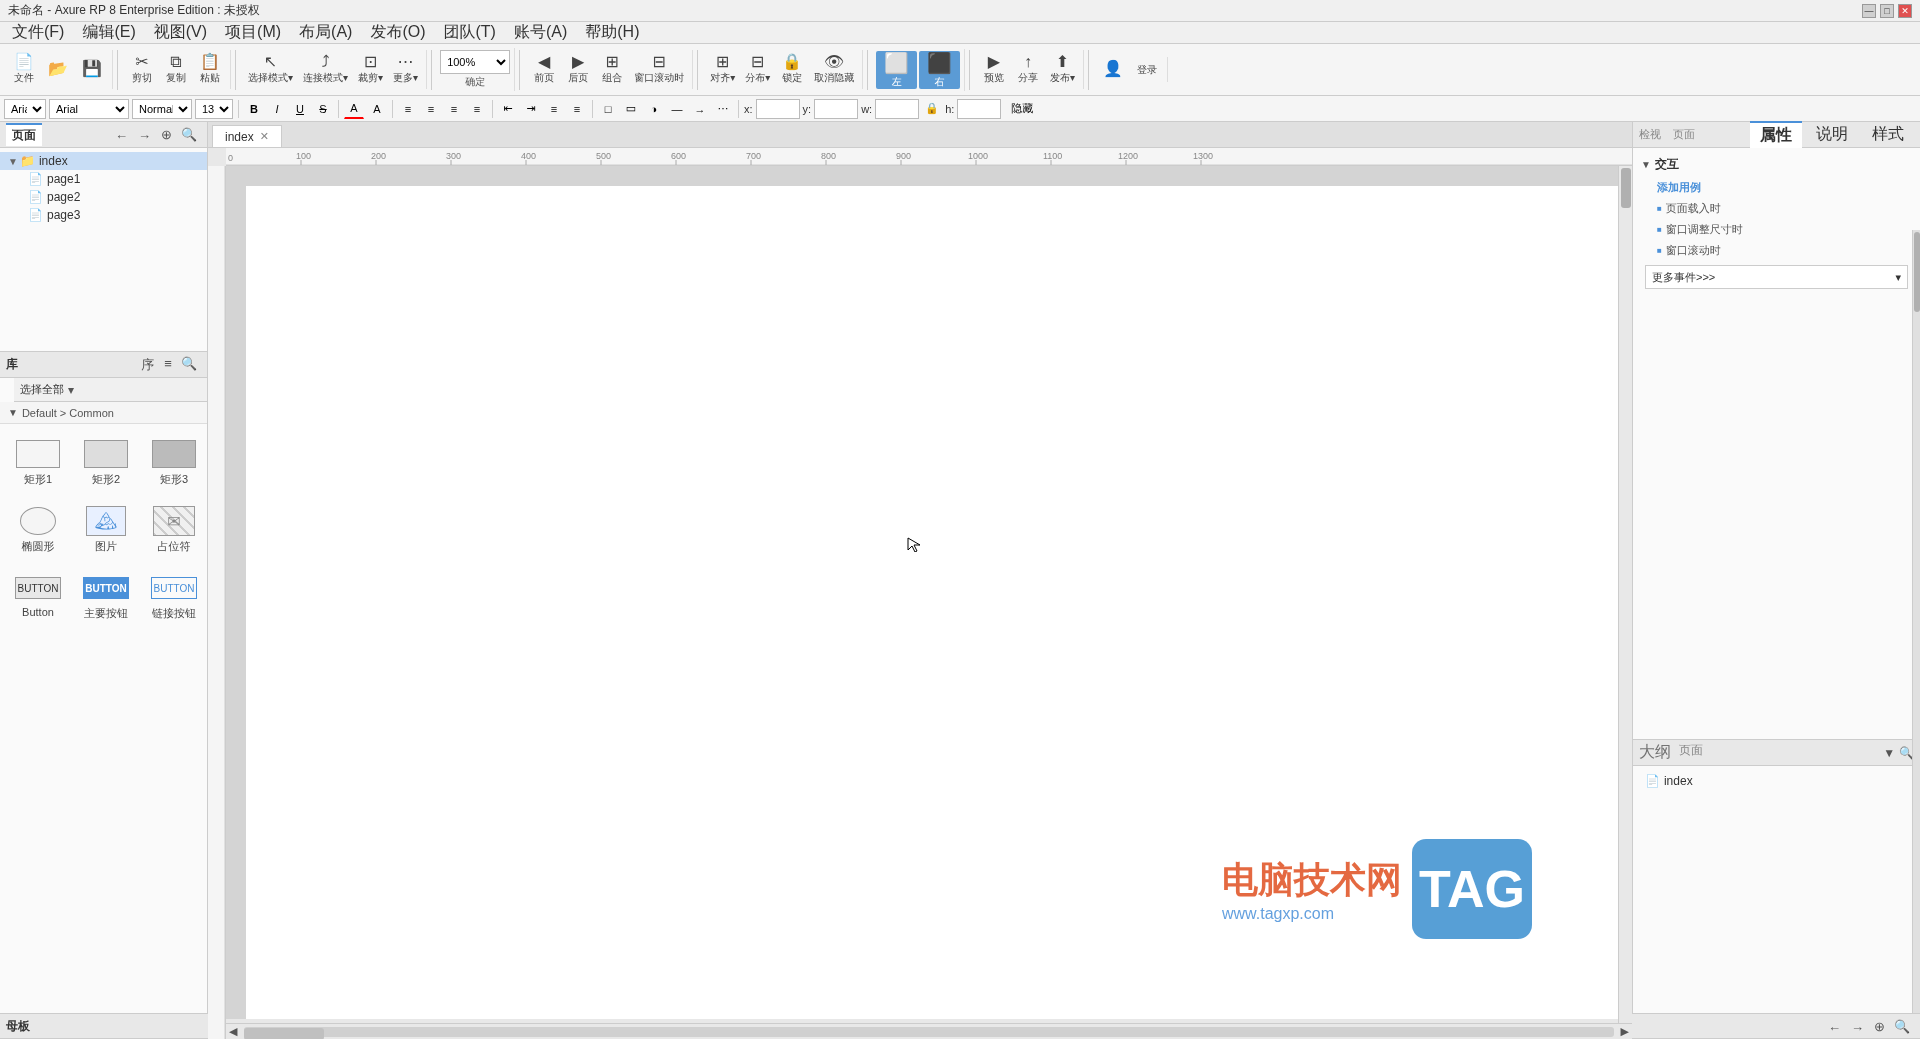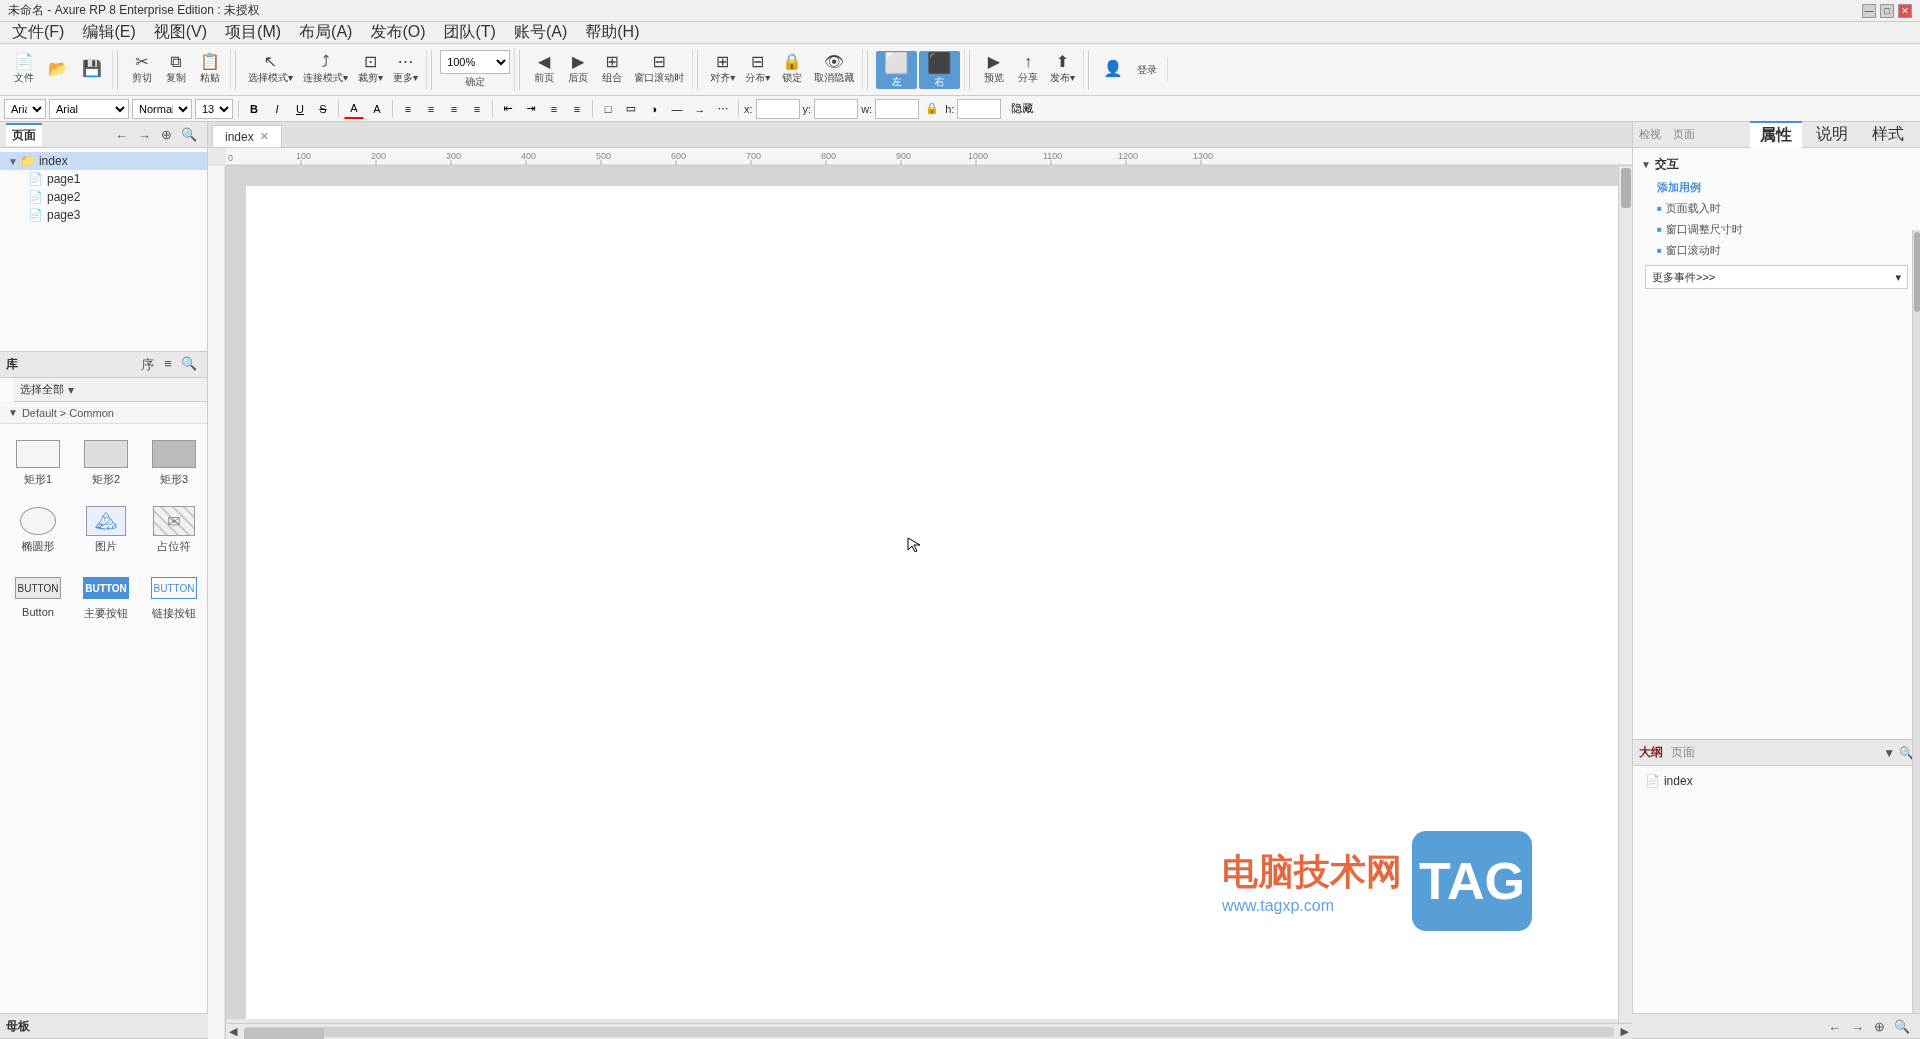--- a/index.html
+++ b/index.html
@@ -422,34 +422,34 @@
     }
     #outline-header {
       height: 26px;
       background: #e8e8e8;
       display: flex;
       align-items: center;
       justify-content: space-between;
       padding: 0 6px;
       border-bottom: 1px solid #ccc;
     }
-    .outline-title { font-size: 12px; font-weight: bold; color: #7f1d1d; }
+    .outline-title { font-size: 16px; font-weight: normal; color: #737373; }
     .outline-icons { display: flex; gap: 4px; }
     .outline-icon { font-size: 12px; cursor: pointer; color: #555; }
     #outline-content { padding: 6px 8px; }
     .outline-item {
       display: flex; align-items: center;
       padding: 2px 4px; font-size: 12px; cursor: pointer;
     }
     .outline-item-icon { font-size: 12px; margin-right: 4px; color: #555; }
 
     
     #watermark {
       position: absolute;
-      bottom: 88px;
+      bottom: 80px;
       right: 100px;
       opacity: 0.85;
       pointer-events: none;
       display: flex;
       align-items: center;
       gap: 10px;
     }
     .wm-text {
       display: flex;
       flex-direction: column;

